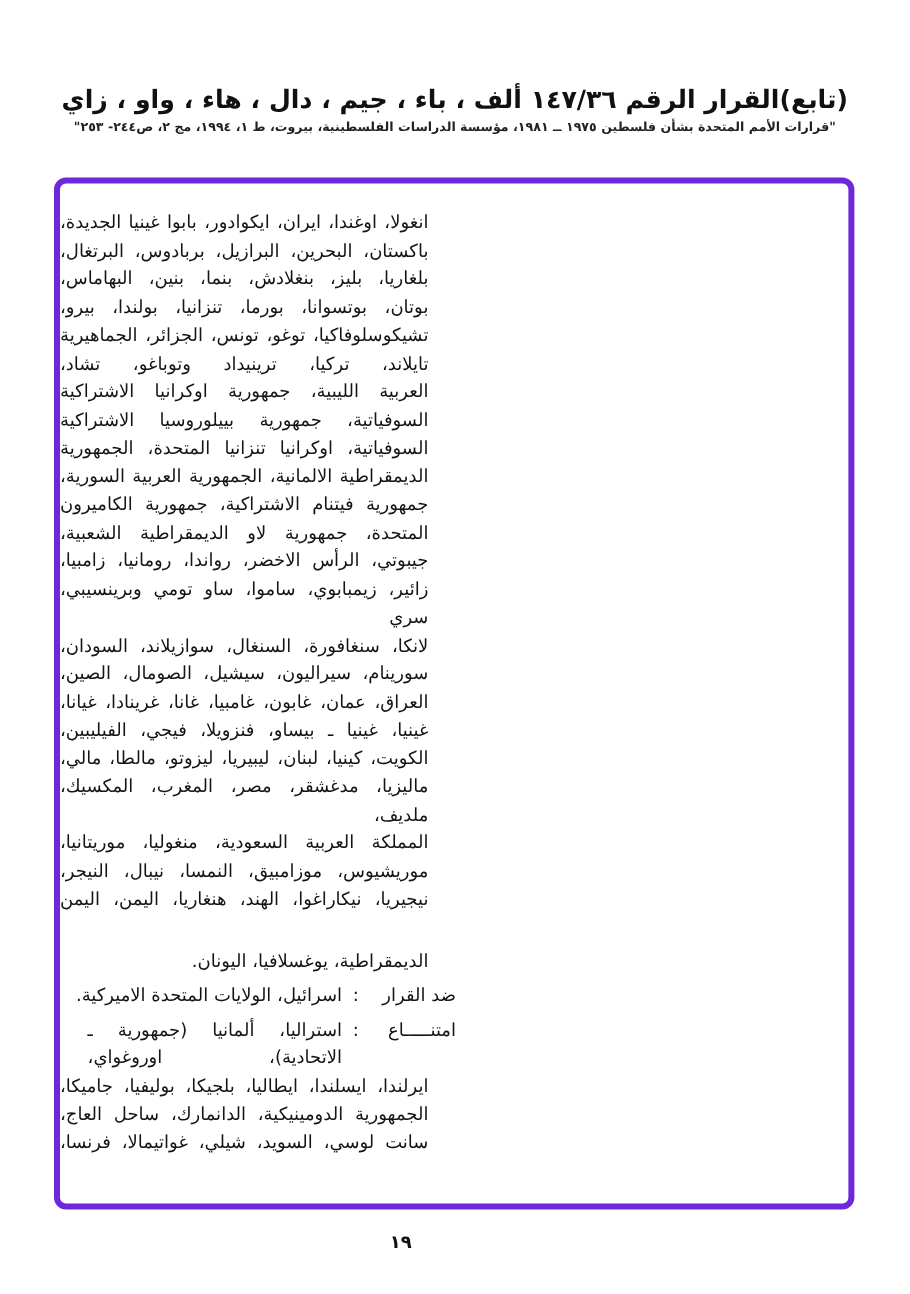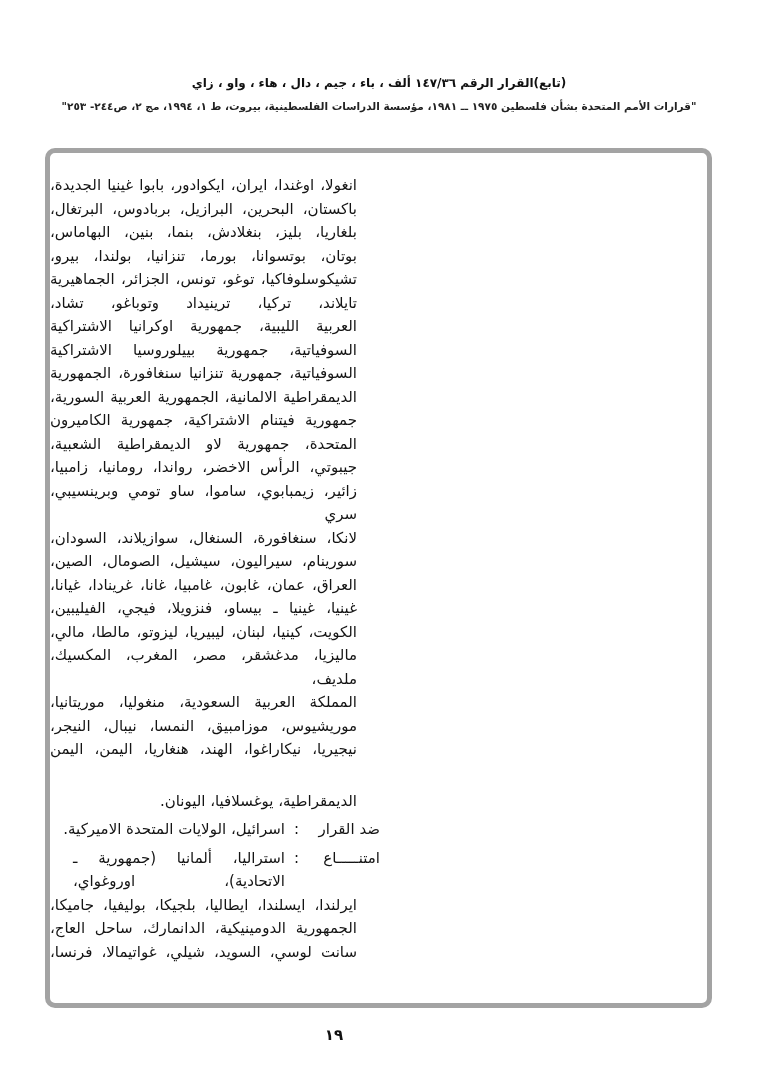--- a/index.html
+++ b/index.html
@@ -10,33 +10,33 @@
     color:#161616;
     position:relative;
     overflow:hidden;
   }
   
   .header{
     position:absolute;top:72px;left:0;width:758px;
     text-align:center;direction:rtl;
   }
   .res-title{
-    font-size:12px;font-weight:bold;letter-spacing:0;
+    font-size:21px;font-weight:bold;letter-spacing:0;
     line-height:22px;color:#111;
   }
   .src-line{
     font-size:10.5px;font-weight:bold;color:#222;
     line-height:18px;margin-top:3px;
   }
   
   .green-box{
     position:absolute;left:45px;top:148px;
     width:667px;height:860px;
     box-sizing:border-box;
-    border:5px solid #a3a3a3;
+    border:5px solid #6d28d9;
     border-radius:10px;
     background:#ffffff;
   }
   
   .content{
     direction:rtl;
     width:330px;
     margin:21px 158px 0 0;
     font-size:15px;
     line-height:23.5px;
@@ -99,21 +99,21 @@
 
     <div>
       <div class="line j">انغولا، اوغندا، ايران، ايكوادور، بابوا غينيا الجديدة،</div>
       <div class="line j">باكستان، البحرين، البرازيل، بربادوس، البرتغال،</div>
       <div class="line j">بلغاريا، بليز، بنغلادش، بنما، بنين، البهاماس،</div>
       <div class="line j">بوتان، بوتسوانا، بورما، تنزانيا، بولندا، بيرو،</div>
       <div class="line j">تشيكوسلوفاكيا، توغو، تونس، الجزائر، الجماهيرية</div>
       <div class="line j">تايلاند، تركيا، ترينيداد وتوباغو، تشاد،</div>
       <div class="line j">العربية الليبية، جمهورية اوكرانيا الاشتراكية</div>
       <div class="line j">السوفياتية، جمهورية بييلوروسيا الاشتراكية</div>
-      <div class="line j">السوفياتية، جمهورية تنزانيا سنغافورة، الجمهورية</div>
+      <div class="line j">السوفياتية، اوكرانيا تنزانيا المتحدة، الجمهورية</div>
       <div class="line j">الديمقراطية الالمانية، الجمهورية العربية السورية،</div>
       <div class="line j">جمهورية فيتنام الاشتراكية، جمهورية الكاميرون</div>
       <div class="line j">المتحدة، جمهورية لاو الديمقراطية الشعبية،</div>
       <div class="line j">جيبوتي، الرأس الاخضر، رواندا، رومانيا، زامبيا،</div>
       <div class="line j">زائير، زيمبابوي، ساموا، ساو تومي وبرينسيبي، سري</div>
       <div class="line j">لانكا، سنغافورة، السنغال، سوازيلاند، السودان،</div>
       <div class="line j">سورينام، سيراليون، سيشيل، الصومال، الصين،</div>
       <div class="line j">العراق، عمان، غابون، غامبيا، غانا، غرينادا، غيانا،</div>
       <div class="line j">غينيا، غينيا ـ بيساو، فنزويلا، فيجي، الفيليبين،</div>
       <div class="line j">الكويت، كينيا، لبنان، ليبيريا، ليزوتو، مالطا، مالي،</div>

